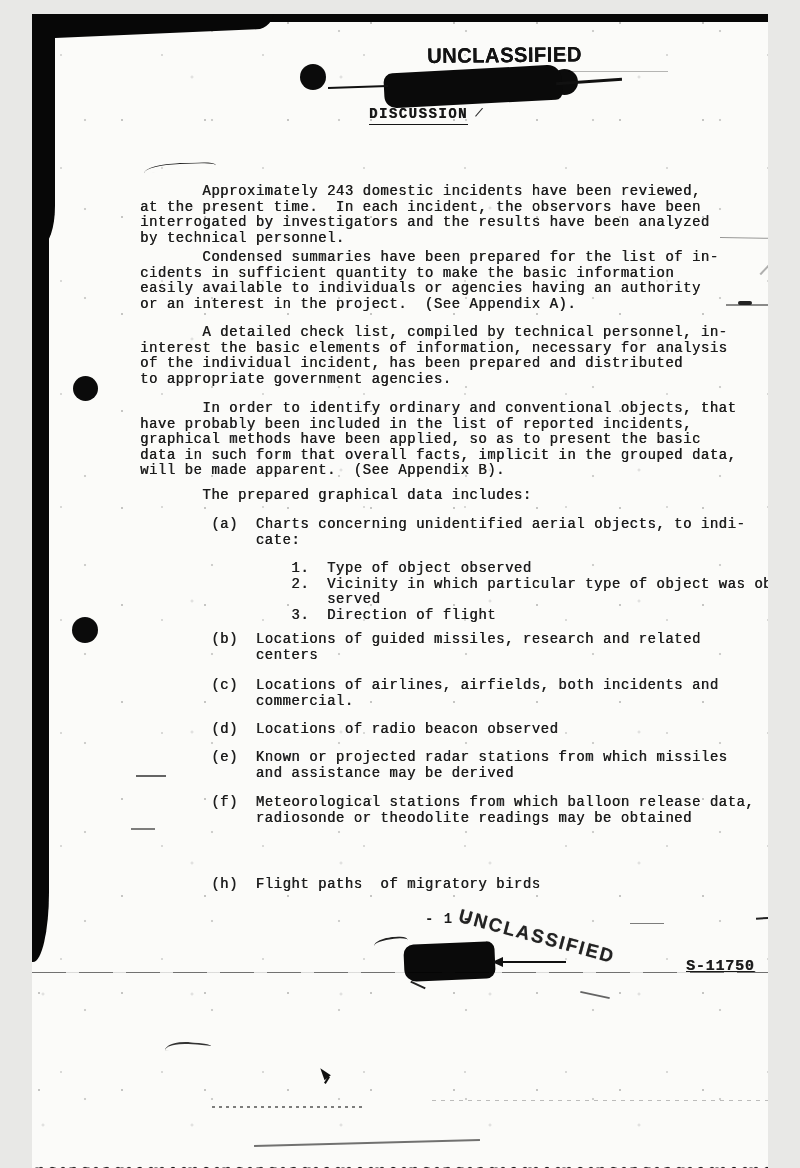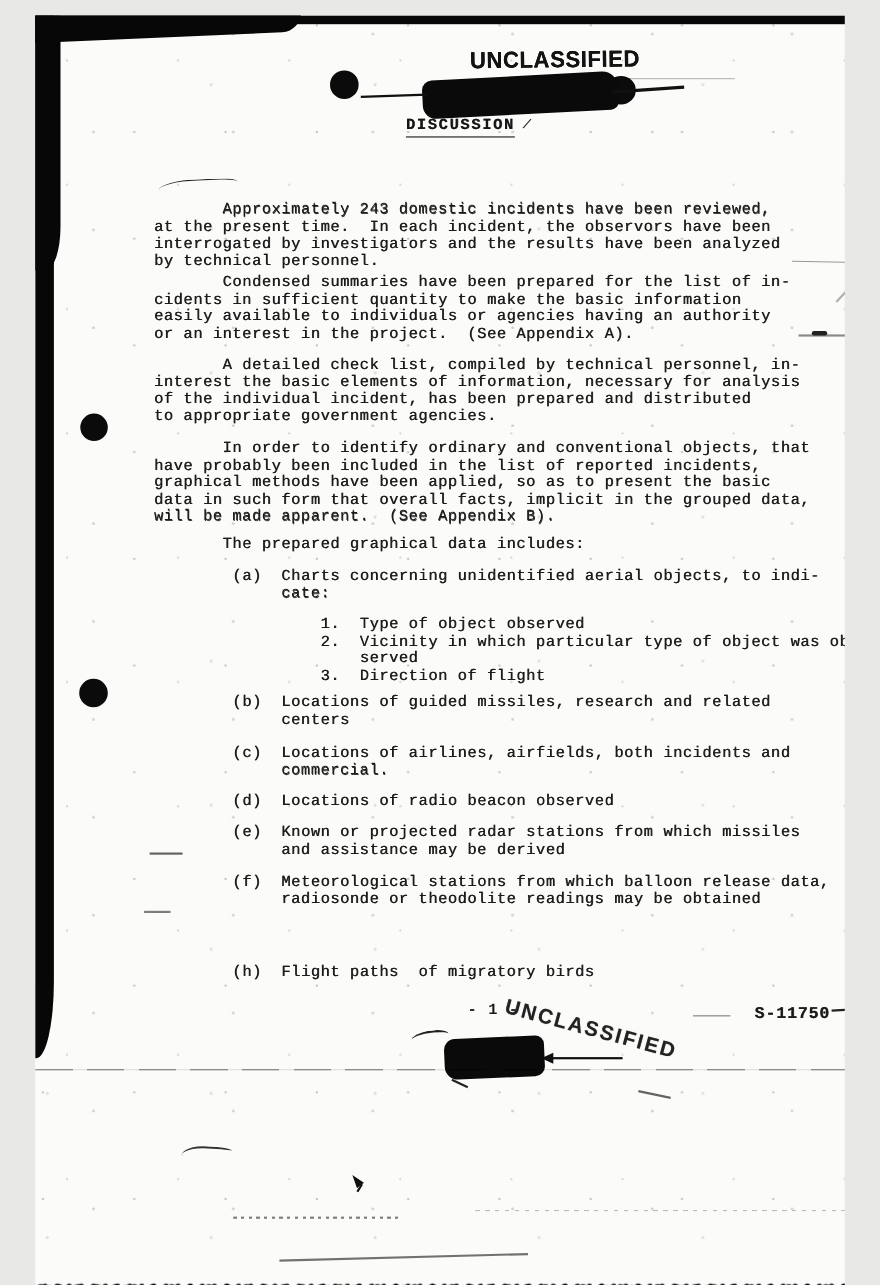--- a/index.html
+++ b/index.html
@@ -42,21 +42,21 @@
   
   .title{position:absolute;left:337px;top:92px;font-size:14px;font-weight:bold;letter-spacing:1.5px;color:#161616;border-bottom:1.7px solid #161616;padding-bottom:2px;text-shadow:.4px 0 .3px rgba(0,0,0,.7);font-family:Liberation Mono, monospace;}
   .title-mark{position:absolute;left:443px;top:92px;font-size:13px;color:#2a2a2a;transform:rotate(12deg);}
   .subtitle{position:absolute;left:218px;top:121px;font-size:14px;font-weight:bold;letter-spacing:.2px;color:#161616;border-bottom:1.7px solid #161616;padding-bottom:2px;text-shadow:.4px 0 .3px rgba(0,0,0,.7);}
   
   .tblock{position:absolute;left:108px;width:672px;white-space:pre-wrap;
     font:14px/15.5px "Liberation Mono",monospace;letter-spacing:.5px;color:#1b1b1b;
     text-shadow:.45px .2px .35px rgba(12,12,12,.78);}
   
   .page-num{position:absolute;left:393px;top:897px;font:14px "Liberation Mono",monospace;font-weight:bold;color:#1b1b1b;letter-spacing:1px;}
-  .doc-num{position:absolute;left:654px;top:899px;font:15px "Liberation Mono",monospace;font-weight:bold;color:#1b1b1b;letter-spacing:.8px;text-shadow:.4px 0 .3px rgba(0,0,0,.7);}
+  .doc-num{position:absolute;left:654px;top:944px;font:15px "Liberation Mono",monospace;font-weight:bold;color:#1b1b1b;letter-spacing:.8px;text-shadow:.4px 0 .3px rgba(0,0,0,.7);text-decoration:underline;}
   
   .art{position:absolute;}
   .arrow-left{width:0;height:0;border-top:5px solid transparent;border-bottom:5px solid transparent;border-right:11px solid #101010;}
   .cursor-tri{width:0;height:0;border-left:4px solid transparent;border-right:4px solid transparent;border-bottom:12px solid #101010;transform:rotate(-38deg);}
 </style>
 </head>
 <body>
 
 <div class="page">
 

